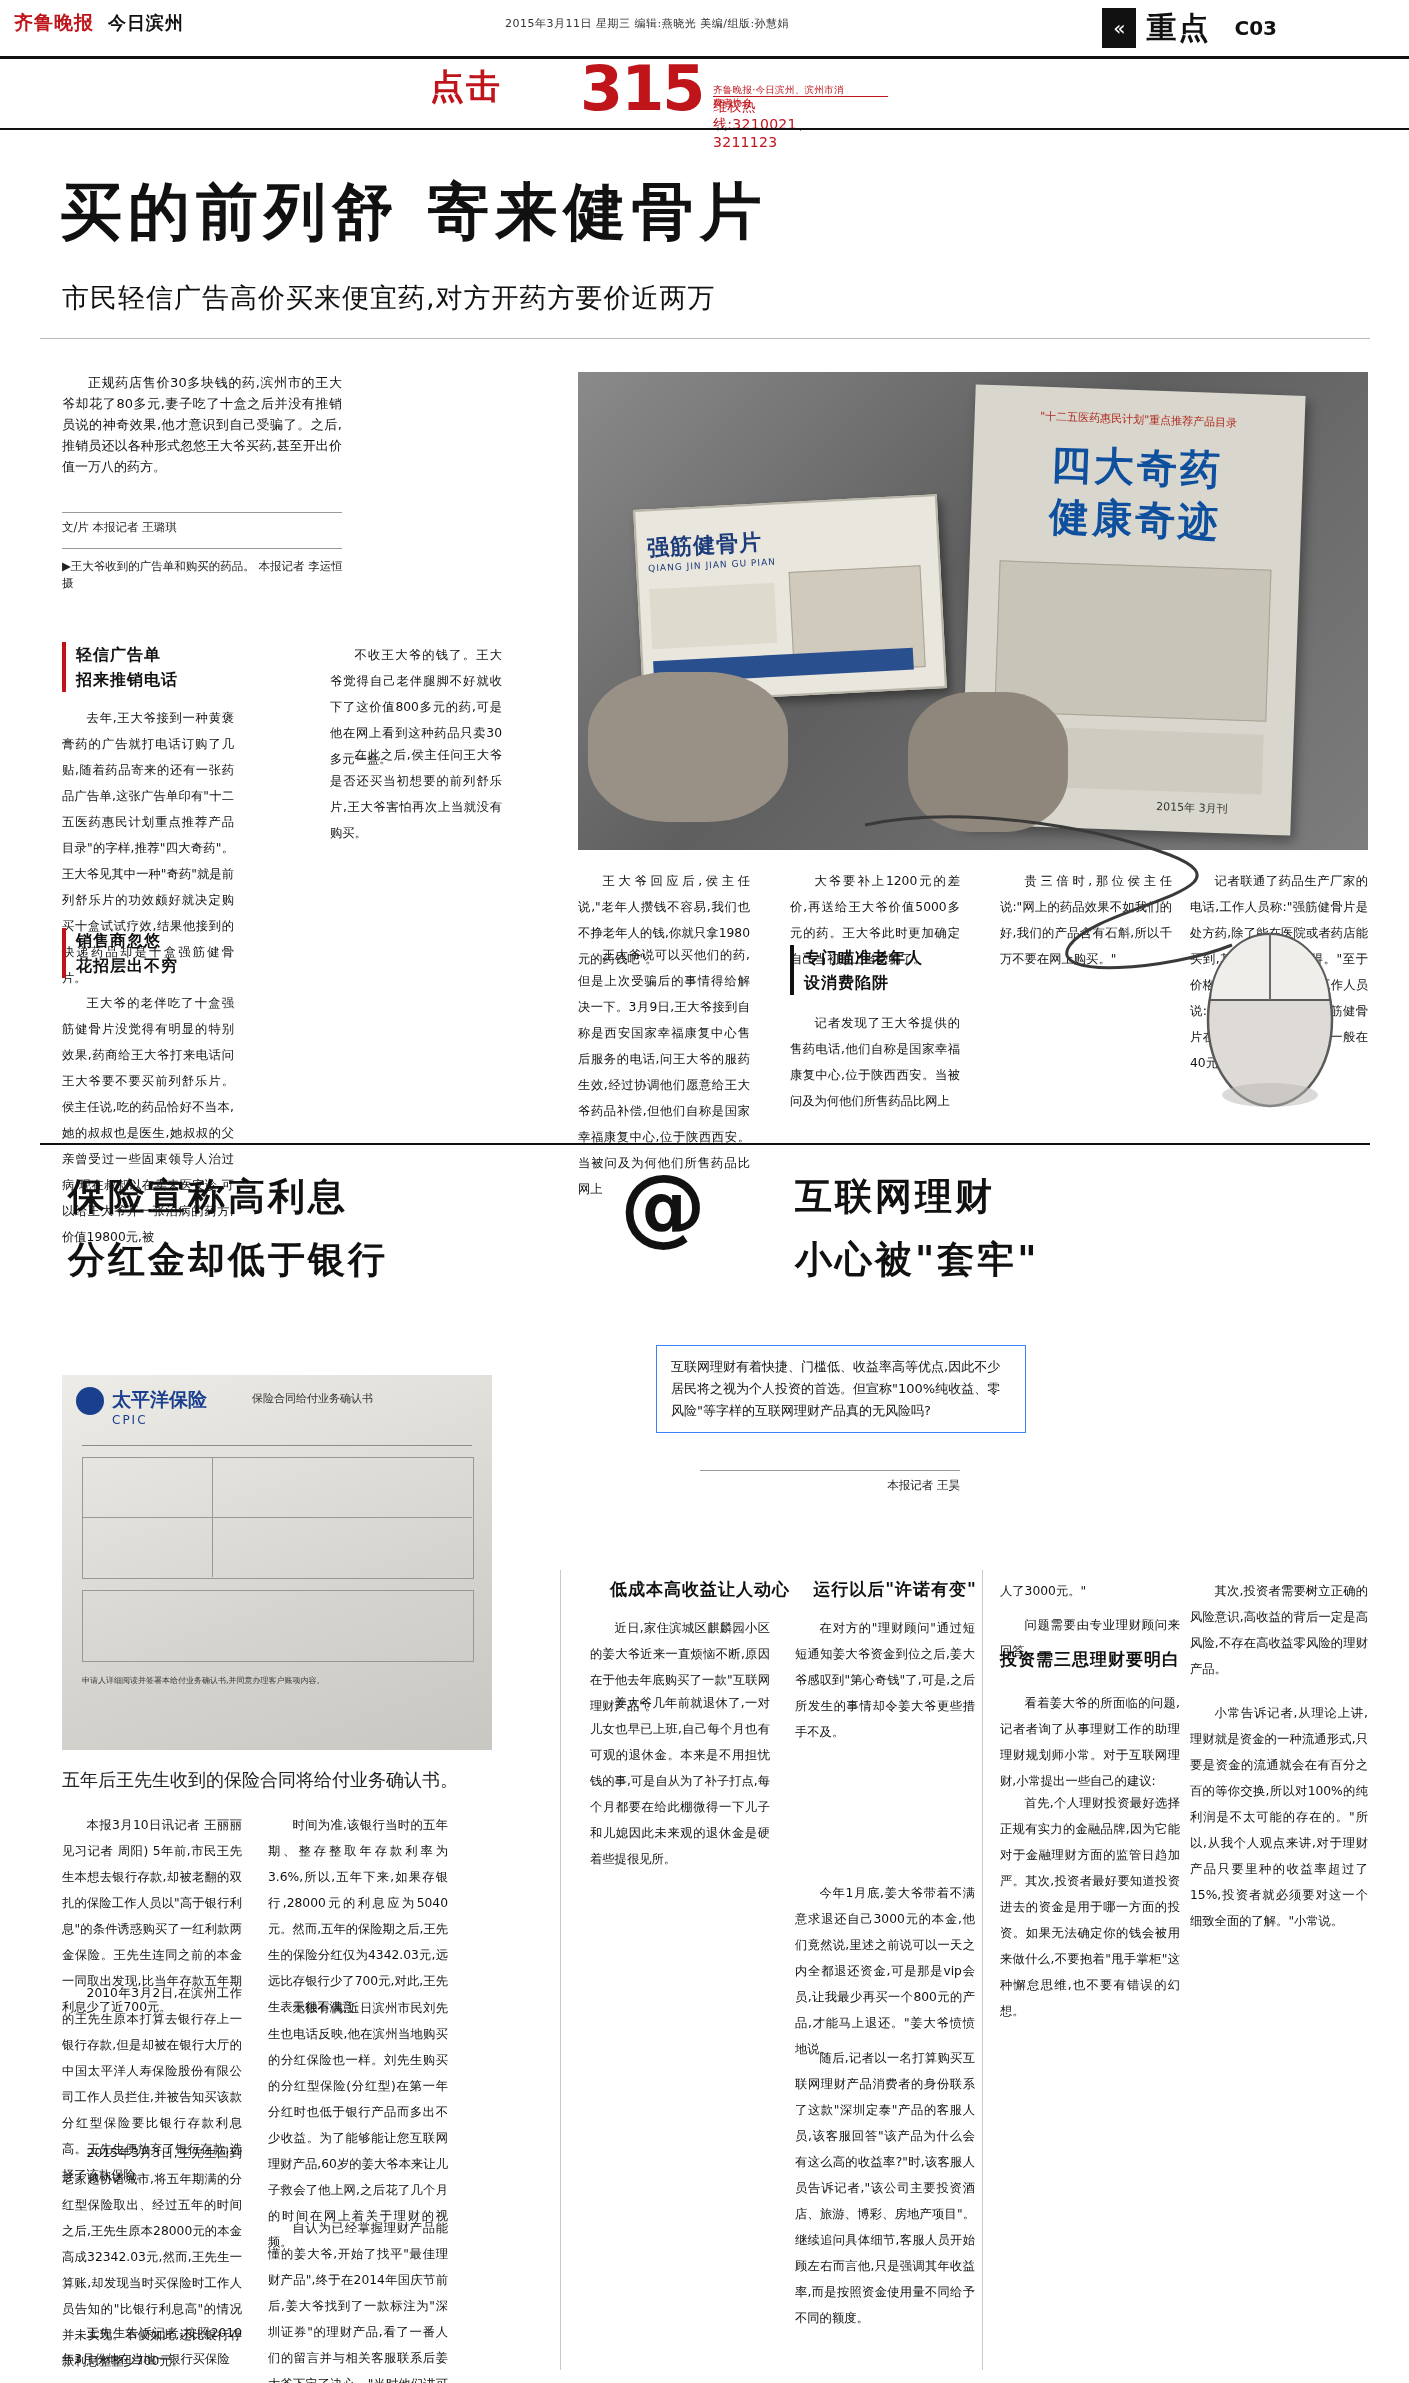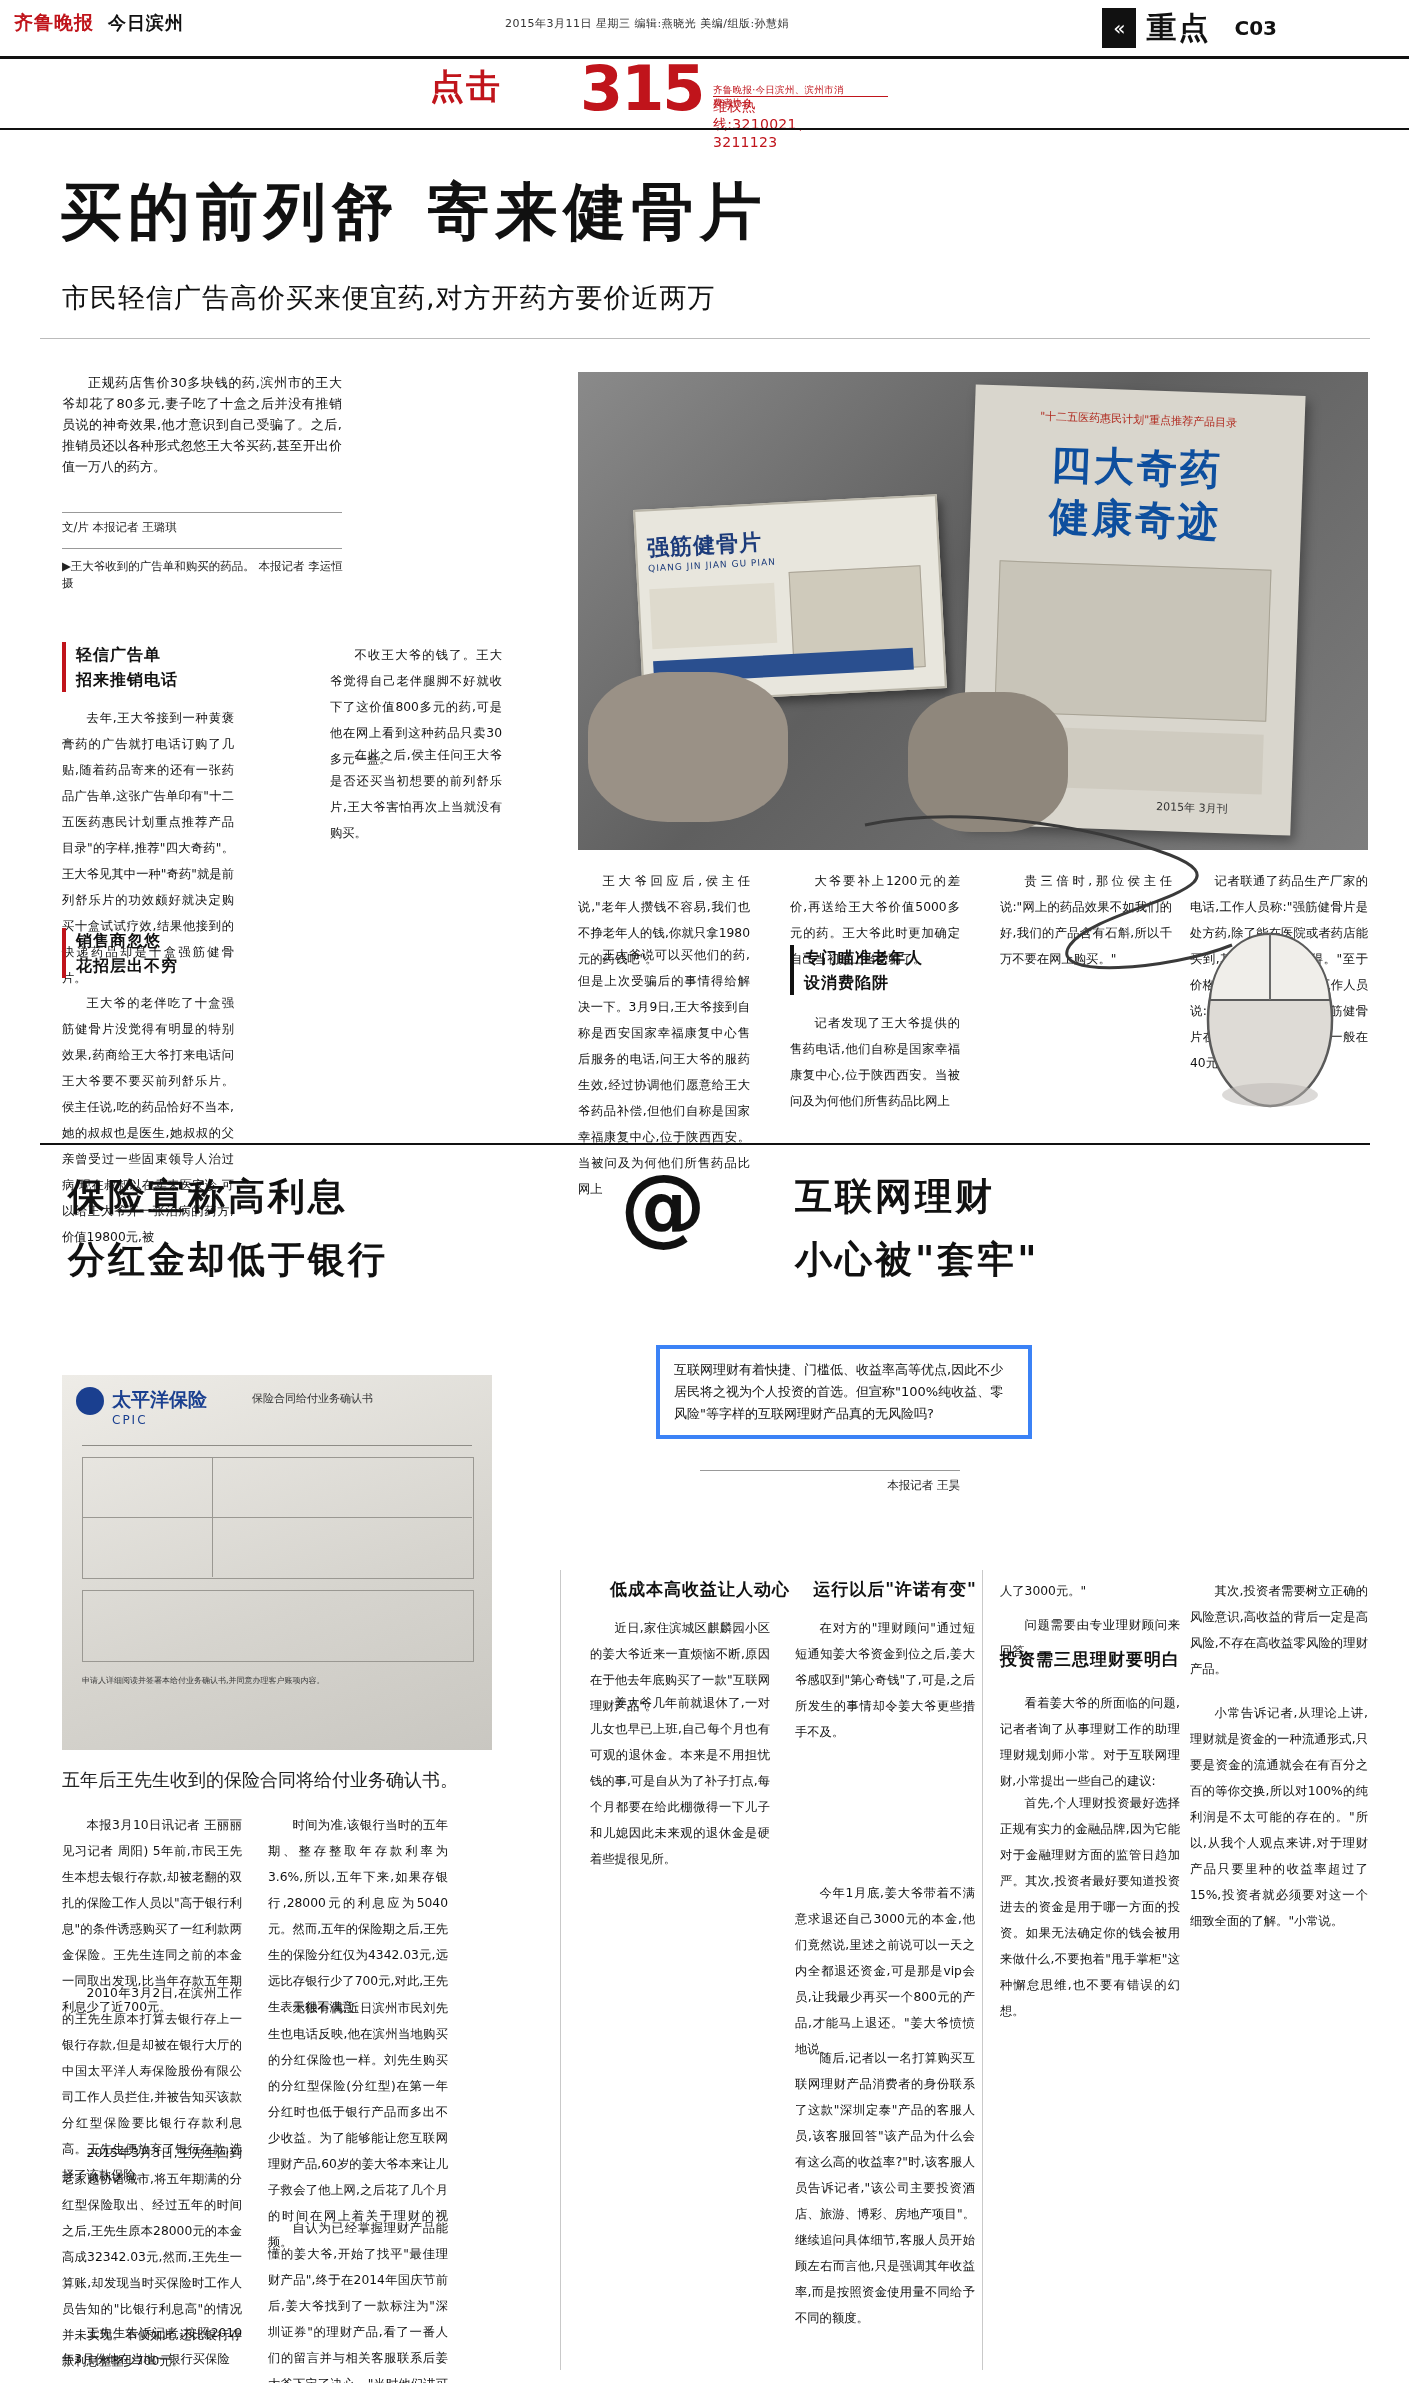--- a/index.html
+++ b/index.html
@@ -46,21 +46,21 @@
 
   .secthead{font-size:16px;font-weight:bold;letter-spacing:1px;line-height:25px;padding-left:10px;border-left:4px solid #111;}
   .secthead-red{font-size:16px;font-weight:bold;letter-spacing:1px;line-height:25px;padding-left:10px;border-left:4px solid #c0141b;color:#111;}
 
   
   .photo{position:absolute;background:#6f6f6f;overflow:hidden;}
   .ph-grad{position:absolute;inset:0;background:linear-gradient(135deg,#8a8a8a 0%,#5f5f5f 45%,#7d7d7d 100%);}
   .ph-hand{position:absolute;border-radius:40%;}
 
   
-  .leadbox{position:absolute;border:4px solid #3b82f6;padding:10px 14px;font-size:13px;line-height:22px;}
+  .leadbox{position:absolute;border:1px solid #3b82f6;padding:10px 14px;font-size:13px;line-height:22px;}
   .leadbox:before{content:"";position:absolute;left:-1px;top:-1px;width:10px;height:10px;}
 
   
   .bigtitle{font-size:37px;font-weight:bold;letter-spacing:3px;color:#111;}
 
   .at-sign{position:absolute;font-size:86px;font-weight:bold;color:#111;font-family:"DejaVu Sans",sans-serif;}
 
   .mouse-wrap{position:absolute;left:840px;top:795px;width:520px;height:330px;}
 
   .smallhead{font-size:17px;font-weight:bold;letter-spacing:1px;color:#111;}

